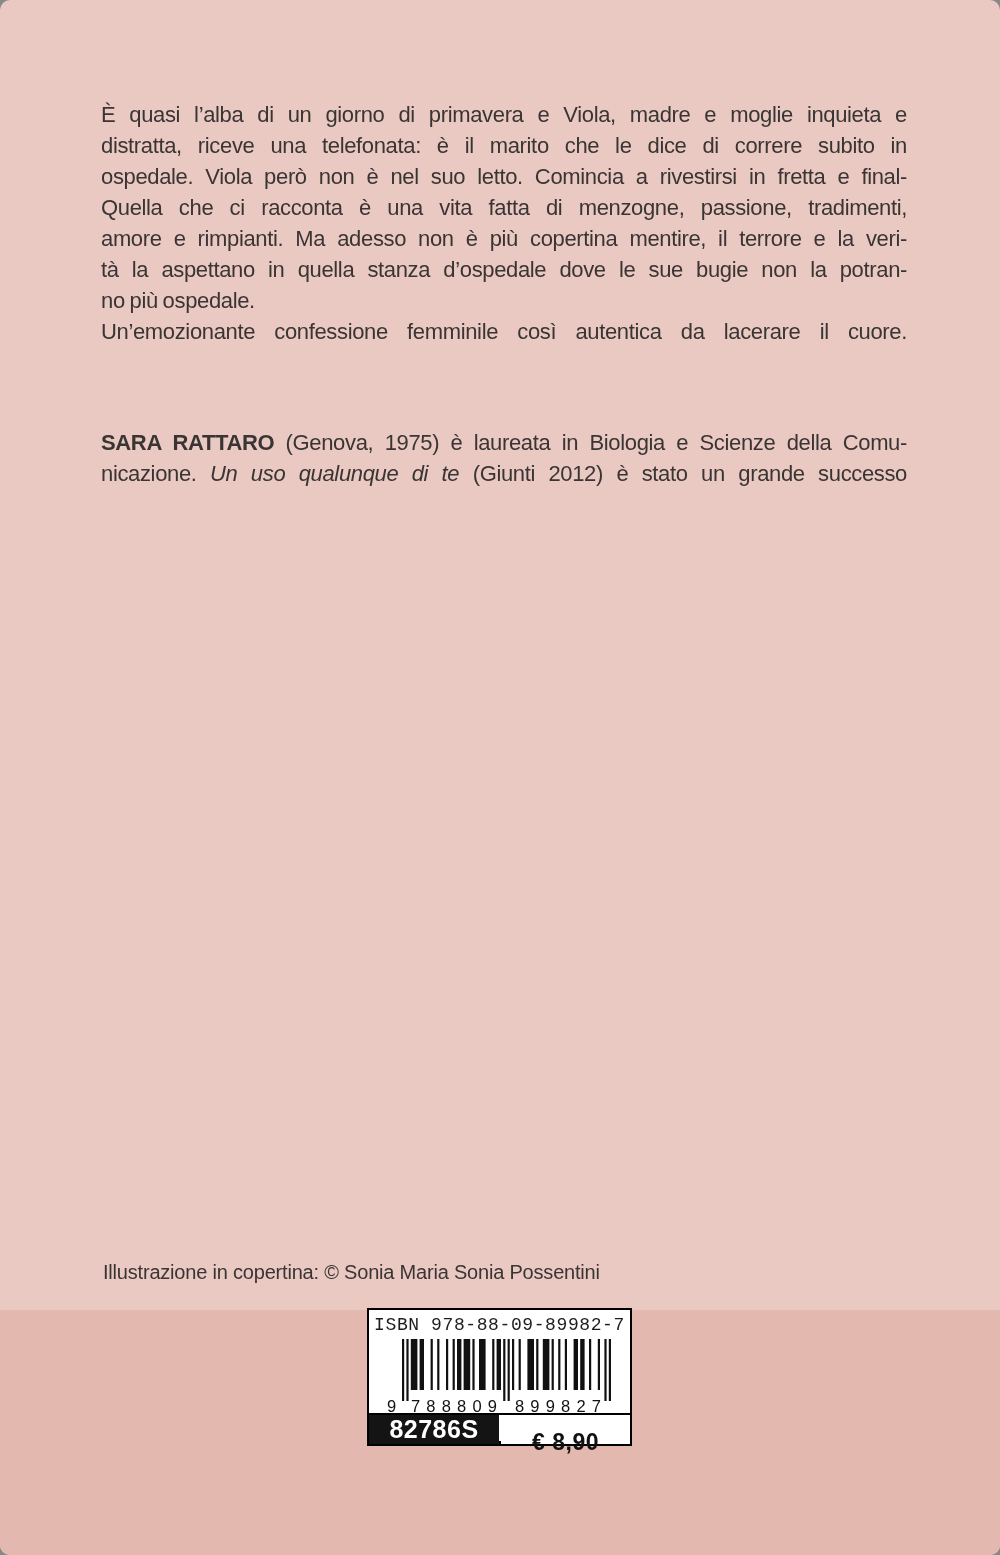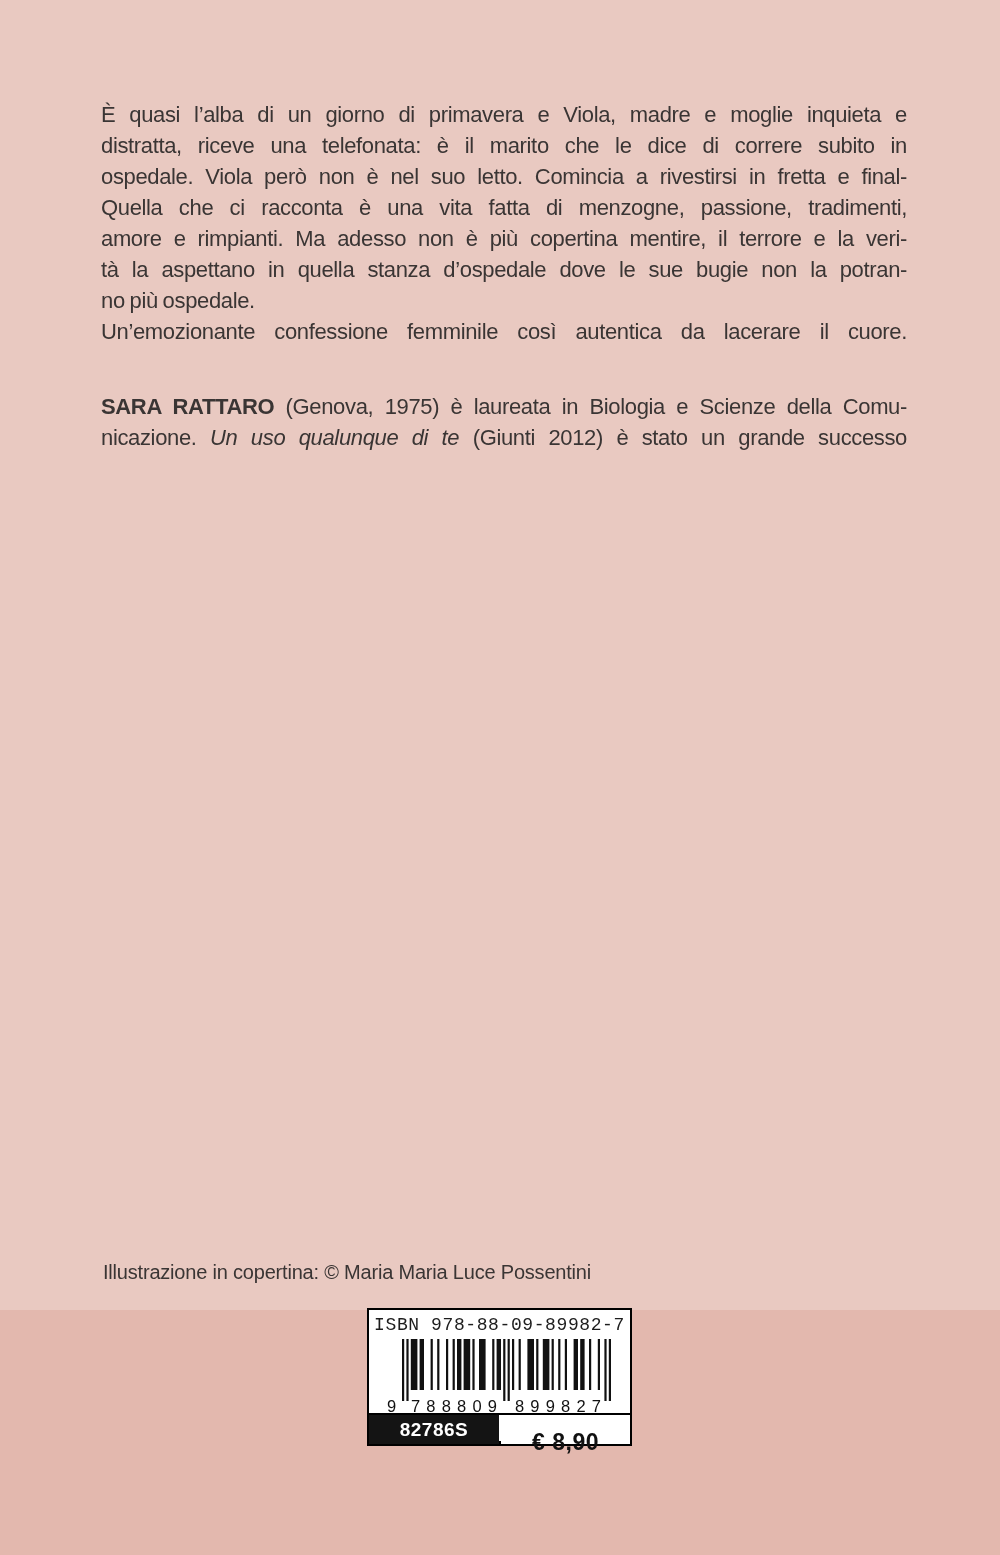--- a/index.html
+++ b/index.html
@@ -7,34 +7,35 @@
     --bg-bottom:#e3b8ae;
     --text:#3a3534;
     --bar-black:#141414;
   }
   html,body{margin:0;padding:0;background:#888;}
   .cover{
     position:relative;width:1000px;height:1555px;margin:0 auto;
     background:var(--bg-top);
     font-family:"Liberation Sans",sans-serif;
     overflow:hidden;
+    border-radius:10px;
   }
   .band-bottom{
     position:absolute;left:0;top:1310px;width:1000px;height:245px;
     background:var(--bg-bottom);
   }
   
   .textblock{
     position:absolute;left:101px;width:806px;
     color:var(--text);
     font-size:22px;line-height:31px;
     letter-spacing:-0.35px;word-spacing:-1px;
   }
   .synopsis{top:99px;}
-  .bio{top:391px;}
+  .bio{top:427px;}
   .line{text-align:justify;text-align-last:justify;}
   .line.para-end{text-align-last:left;}
   .line.full-justify{text-align-last:justify;}
   .seg-bold{font-weight:bold;}
   .seg-italic{font-style:italic;}
   
   .credit{
     position:absolute;left:103px;top:1261px;
     color:var(--text);font-size:20px;letter-spacing:-0.2px;
   }
@@ -48,21 +49,21 @@
     color:#1d1d1d;padding-top:5px;height:23px;font-family:Liberation Mono, monospace;
   }
   .barcode-svg{display:block;margin:1px auto 0;}
   .code-row{
     position:absolute;left:0;bottom:0;width:100%;height:31px;
     border-top:2px solid #000;box-sizing:border-box;
     display:flex;
   }
   .code-cell{
     width:130px;background:var(--bar-black);color:#fff;
-    font-weight:bold;font-size:19px;
+    font-weight:bold;font-size:25px;
     display:flex;align-items:center;justify-content:center;
     letter-spacing:0.5px;
   }
   .price-cell{
     flex:1;background:#fff;color:#111;
     font-weight:bold;font-size:23px;
     border-left:2px solid #000;
     display:flex;align-items:center;justify-content:center;
     letter-spacing:0.5px;
     margin-top:26px;
@@ -84,21 +85,21 @@
       <div class="line">tà la aspettano in quella stanza d’ospedale dove le sue bugie non la potran-</div>
       <div class="line para-end">no più ospedale.</div>
       <div class="line full-justify">Un’emozionante confessione femminile così autentica da lacerare il cuore.</div>
     </div>
 
   <div class="textblock bio" id="author-bio">
       <div class="line"><span class="seg-bold">SARA RATTARO</span><span class=""> (Genova, 1975) è laureata in Biologia e Scienze della Comu-</span></div>
       <div class="line"><span class="">nicazione. </span><span class="seg-italic">Un uso qualunque di te</span><span class=""> (Giunti 2012) è stato un grande successo</span></div>
     </div>
 
-  <div class="credit">Illustrazione in copertina: © Maria Maria Luce Possentini</div>
+  <div class="credit">Illustrazione in copertina: © Sonia Maria Sonia Possentini</div>
 
   <div class="barcode-block">
     <div class="isbn-label">ISBN 978-88-09-89982-7</div>
     <svg class="barcode-svg" id="ean-svg" width="261" height="76" viewBox="0 0 261 76">
         <rect x="33.0" y="0" width="2.2" height="62" fill="#111"></rect>
         <rect x="37.4" y="0" width="2.2" height="62" fill="#111"></rect>
         <rect x="41.8" y="0" width="6.6" height="51" fill="#111"></rect>
         <rect x="50.6" y="0" width="4.4" height="51" fill="#111"></rect>
         <rect x="61.6" y="0" width="2.2" height="51" fill="#111"></rect>
         <rect x="68.2" y="0" width="2.2" height="51" fill="#111"></rect>

